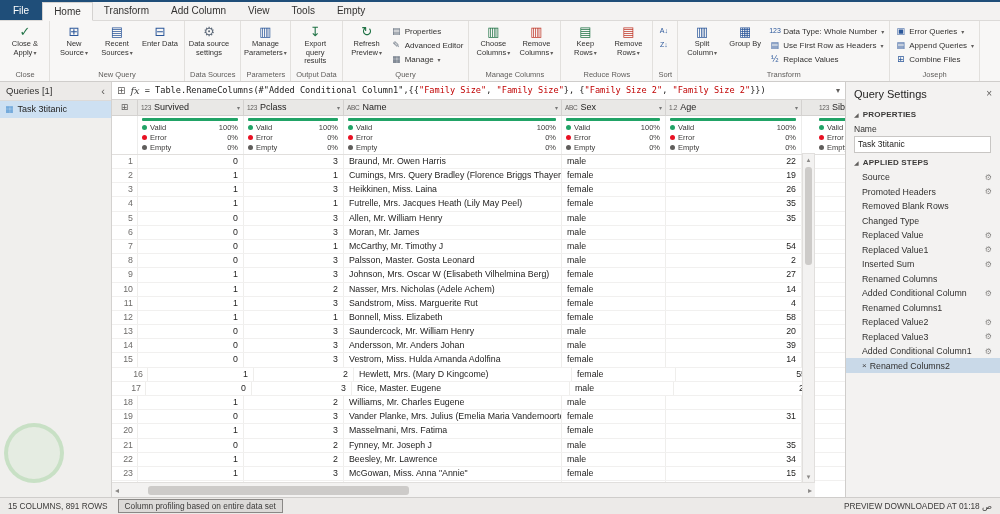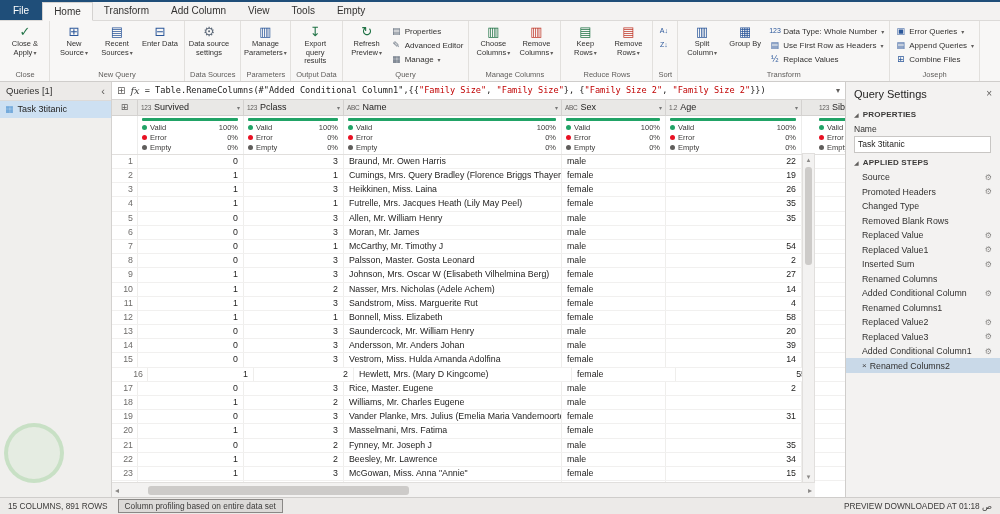--- a/index.html
+++ b/index.html
@@ -588,21 +588,21 @@
             <div class="drow">
               <div class="dcell num" style="width: 36px;">16</div>
               <div class="dcell right" style="width: 106px;">1</div>
               <div class="dcell right" style="width: 100px;">2</div>
               <div class="dcell left" style="width: 218px;">Hewlett, Mrs. (Mary D Kingcome)</div>
               <div class="dcell left" style="width: 104px;">female</div>
               <div class="dcell right" style="width: 136px;">55</div>
               <div class="dcell left clip" style="width: 100px;"></div>
             </div>
             <div class="drow">
-              <div class="dcell num" style="width: 26px;">17</div>
+              <div class="dcell num" style="width: 34px;">17</div>
               <div class="dcell right" style="width: 106px;">0</div>
               <div class="dcell right" style="width: 100px;">3</div>
               <div class="dcell left" style="width: 218px;">Rice, Master. Eugene</div>
               <div class="dcell left" style="width: 104px;">male</div>
               <div class="dcell right" style="width: 136px;">2</div>
               <div class="dcell left clip" style="width: 100px;"></div>
             </div>
             <div class="drow">
               <div class="dcell num" style="width: 26px;">18</div>
               <div class="dcell right" style="width: 106px;">1</div>
@@ -702,24 +702,24 @@
       <div id="steps">
           <div class="step">
             <span class="step-label">Source</span>
             <span class="gear">⚙</span>
           </div>
           <div class="step">
             <span class="step-label">Promoted Headers</span>
             <span class="gear">⚙</span>
           </div>
           <div class="step">
+            <span class="step-label">Removed Blank Rows</span>
+          </div>
+          <div class="step">
             <span class="step-label">Changed Type</span>
-          </div>
-          <div class="step">
-            <span class="step-label">Removed Blank Rows</span>
           </div>
           <div class="step">
             <span class="step-label">Replaced Value</span>
             <span class="gear">⚙</span>
           </div>
           <div class="step">
             <span class="step-label">Replaced Value1</span>
             <span class="gear">⚙</span>
           </div>
           <div class="step">

